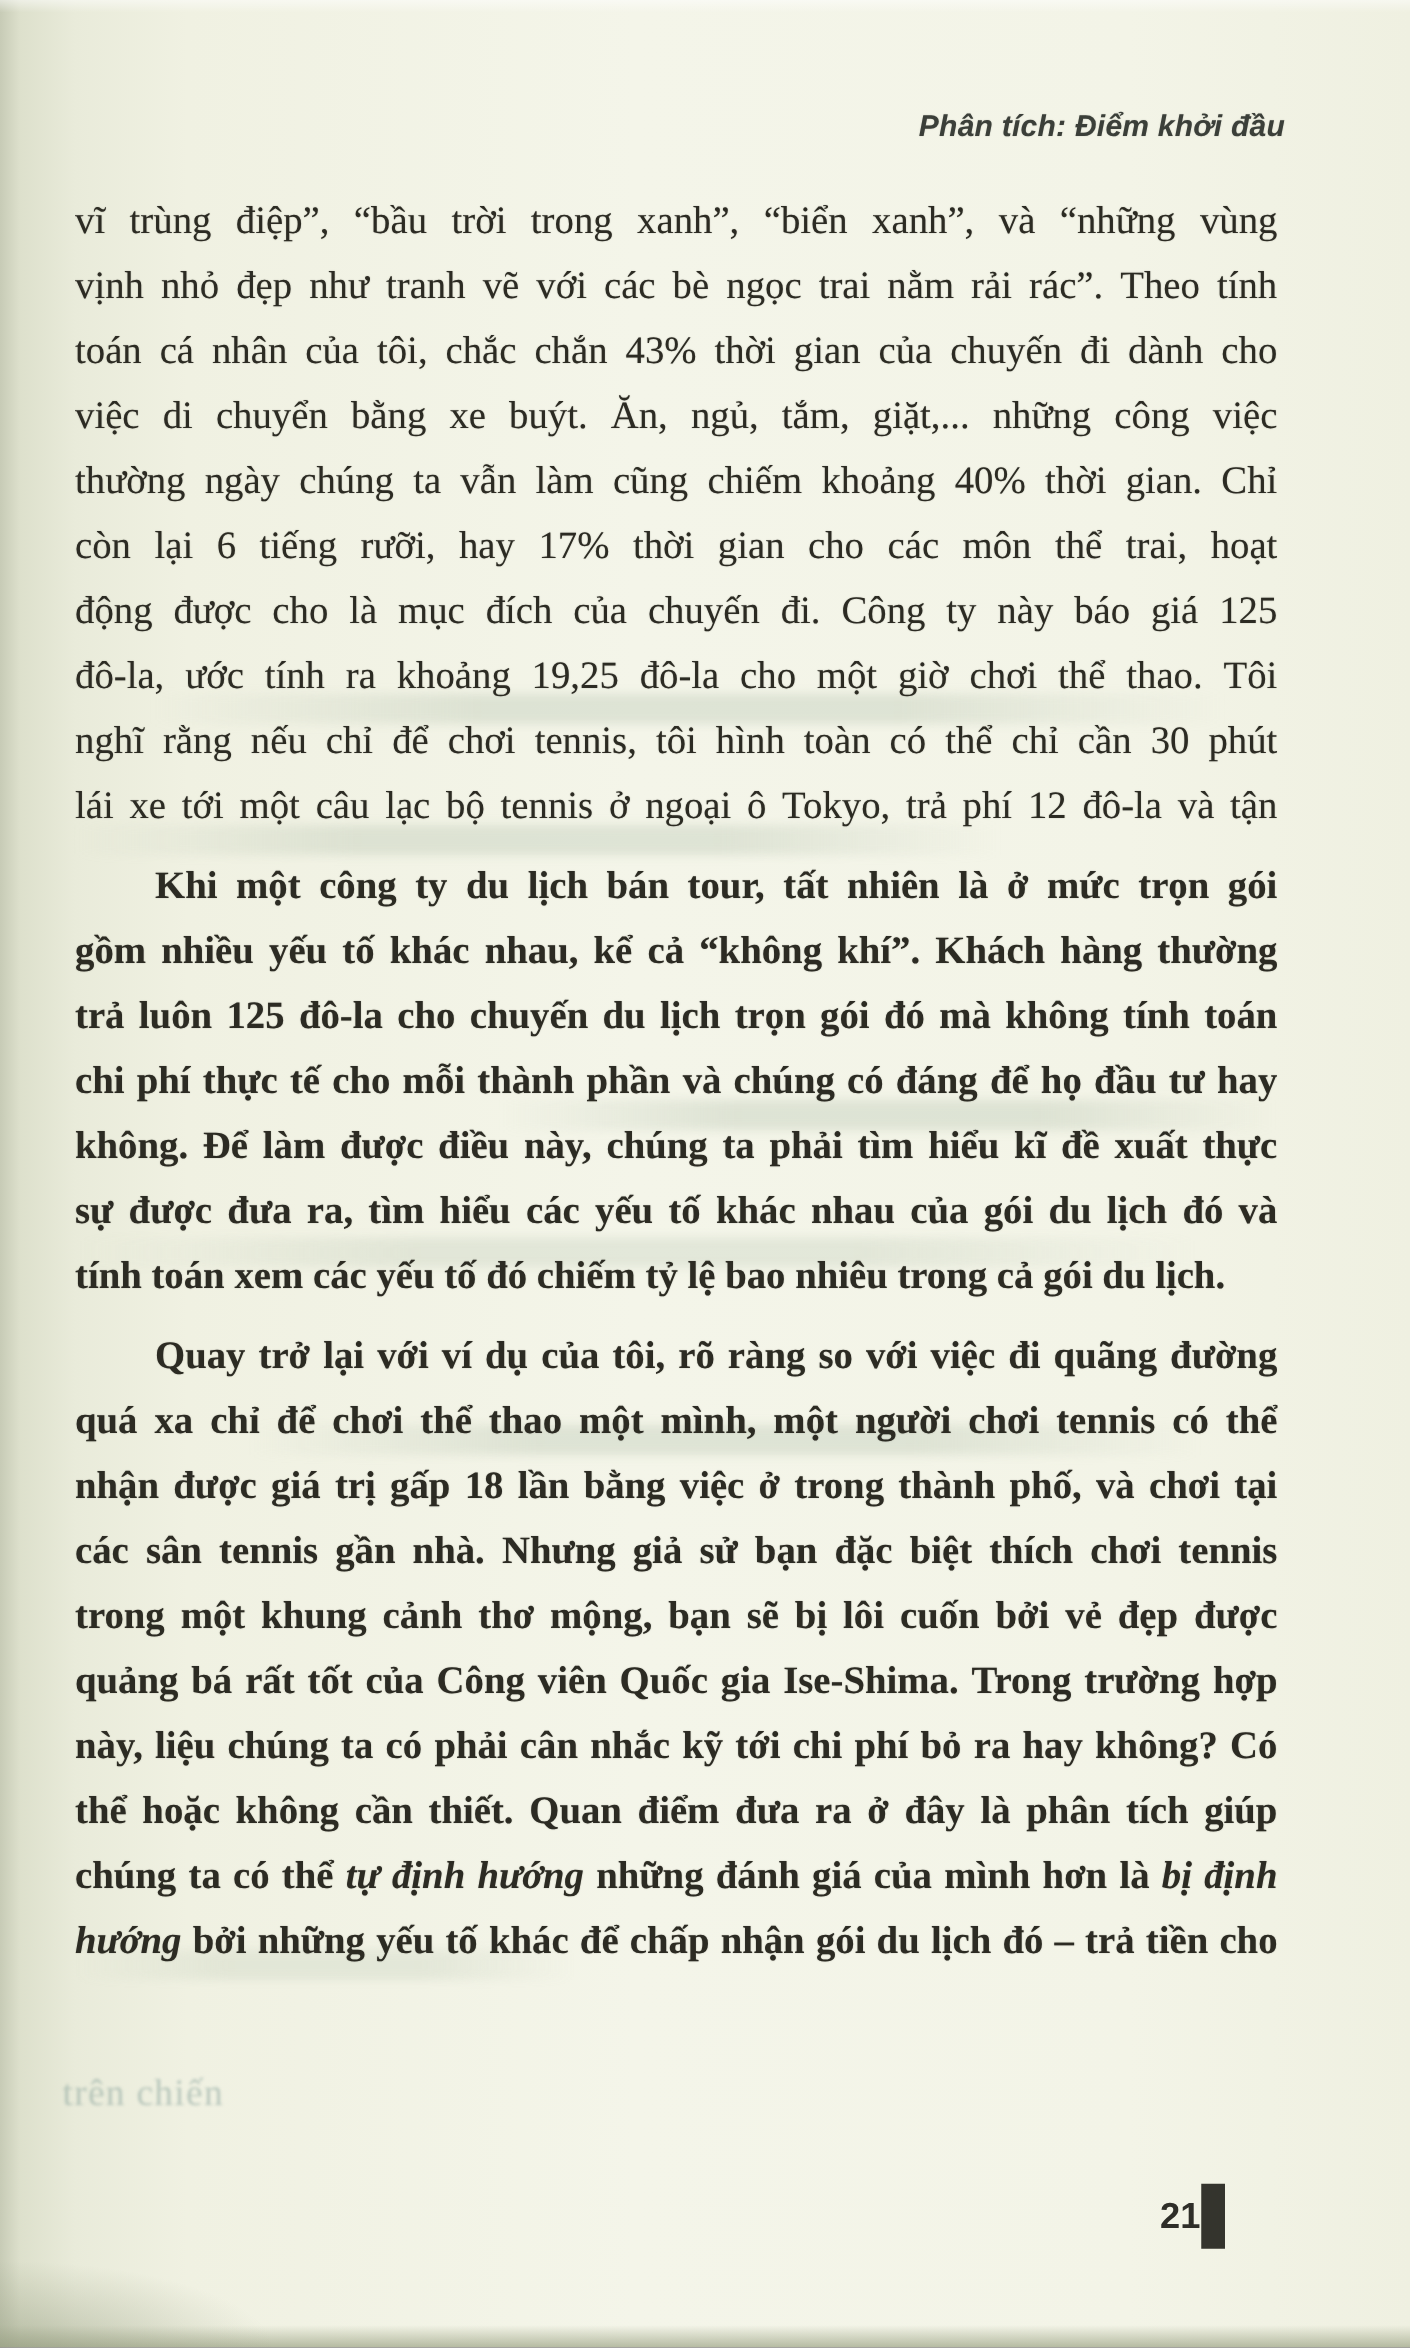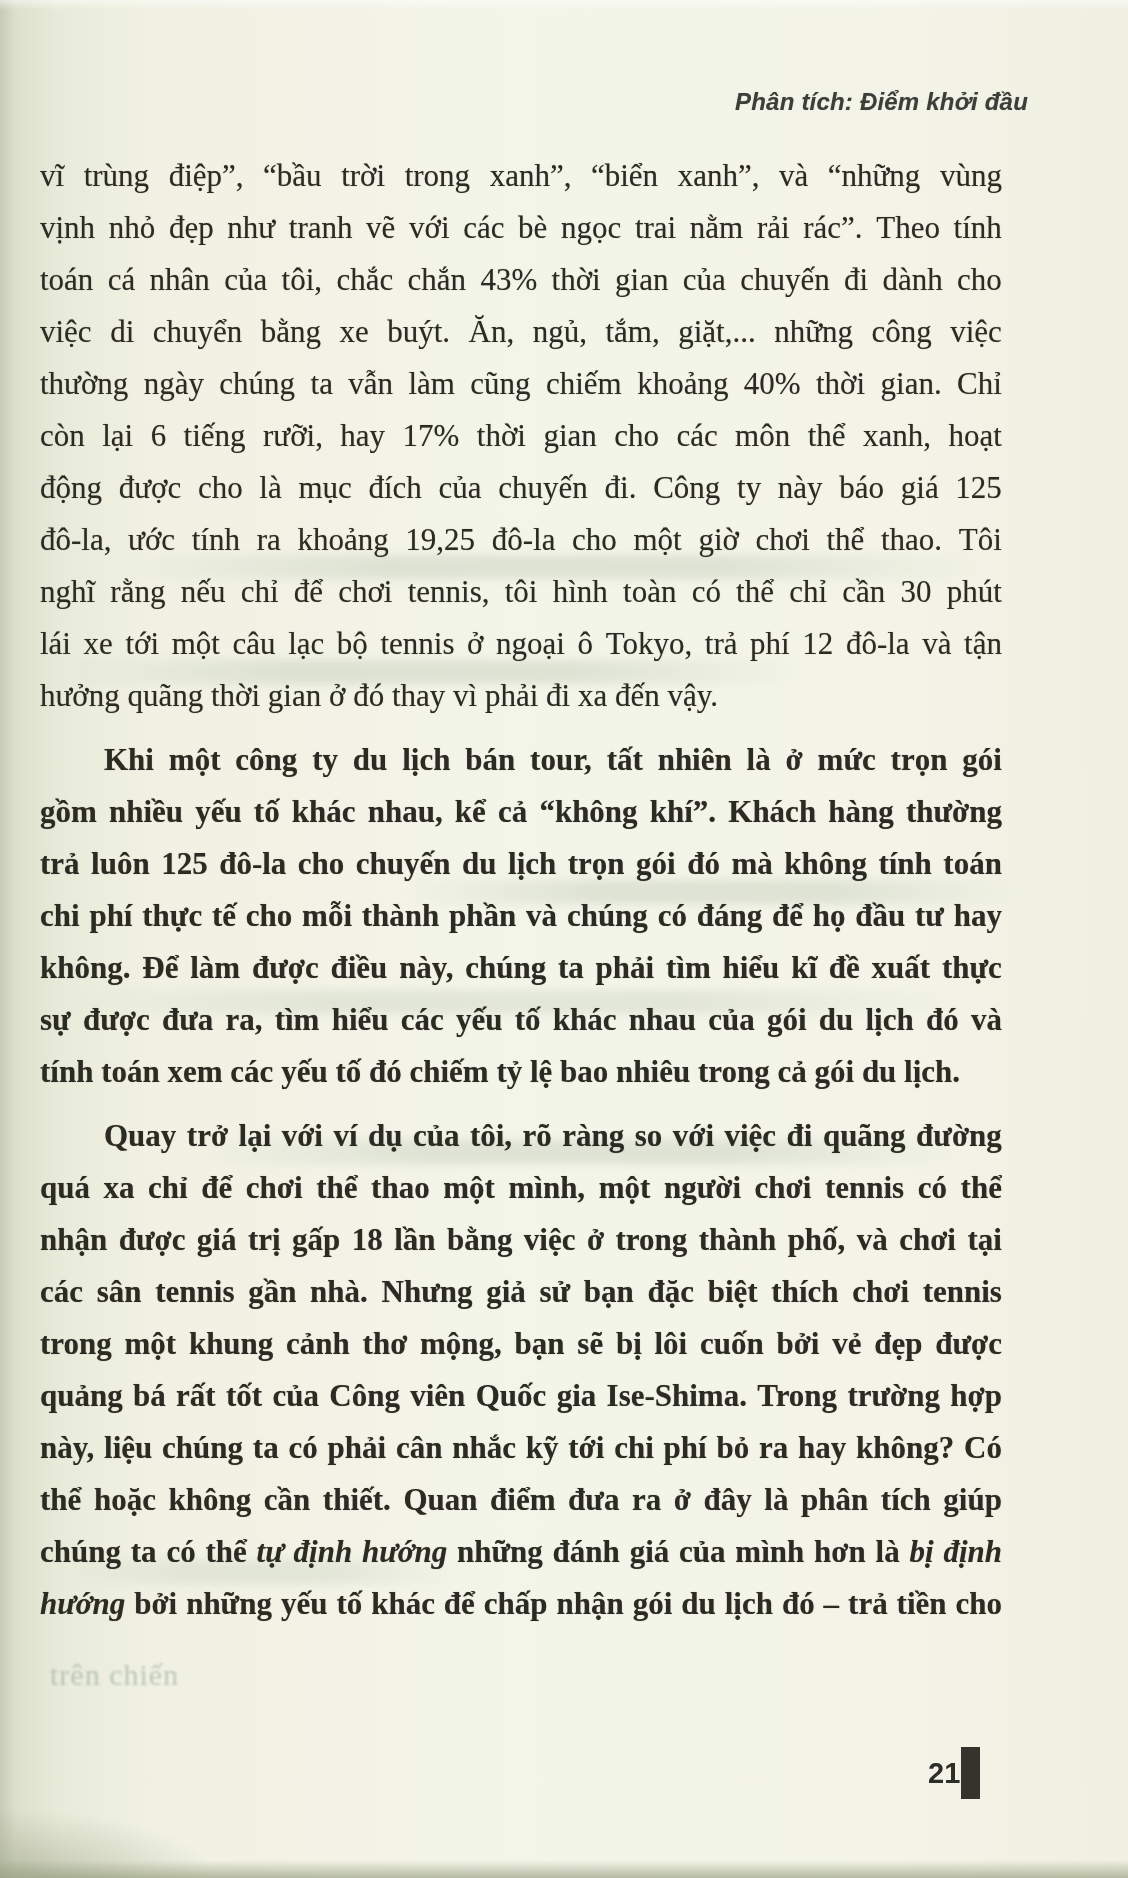--- a/index.html
+++ b/index.html
@@ -46,21 +46,21 @@
     font-weight: bold;
     font-style: italic;
     font-size: 24px;
     letter-spacing: 0.2px;
     color: #3b3f39;
     text-shadow: 0 0 1px rgba(59,63,57,0.35);
   }
   .body-text {
     position: absolute;
     top: 150px;
-    left: 40px;
+    left: 60px;
     width: 962px;
     font-size: 31px;
     color: #2c2b23;
     text-shadow: 0 0 1px rgba(44,43,35,0.40);
   }
   .para { margin: 0; }
   .para + .para { margin-top: 12px; font-weight: bold; }
   .line {
     display: flex;
     justify-content: space-between;
@@ -224,21 +224,21 @@
           <span>tiếng</span>
           <span>rưỡi,</span>
           <span>hay</span>
           <span>17%</span>
           <span>thời</span>
           <span>gian</span>
           <span>cho</span>
           <span>các</span>
           <span>môn</span>
           <span>thể</span>
-          <span>xanh,</span>
+          <span>trai,</span>
           <span>hoạt</span>
         </div>
         <div class="line">
           <span>động</span>
           <span>được</span>
           <span>cho</span>
           <span>là</span>
           <span>mục</span>
           <span>đích</span>
           <span>của</span>
@@ -298,21 +298,20 @@
           <span>ngoại</span>
           <span>ô</span>
           <span>Tokyo,</span>
           <span>trả</span>
           <span>phí</span>
           <span>12</span>
           <span>đô-la</span>
           <span>và</span>
           <span>tận</span>
         </div>
-        <div class="line last"><span>hưởng</span> <span>quãng</span> <span>thời</span> <span>gian</span> <span>ở</span> <span>đó</span> <span>thay</span> <span>vì</span> <span>phải</span> <span>đi</span> <span>xa</span> <span>đến</span> <span>vậy.</span> </div>
       </div>
       <div class="para">
         <div class="line indent">
           <span>Khi</span>
           <span>một</span>
           <span>công</span>
           <span>ty</span>
           <span>du</span>
           <span>lịch</span>
           <span>bán</span>

